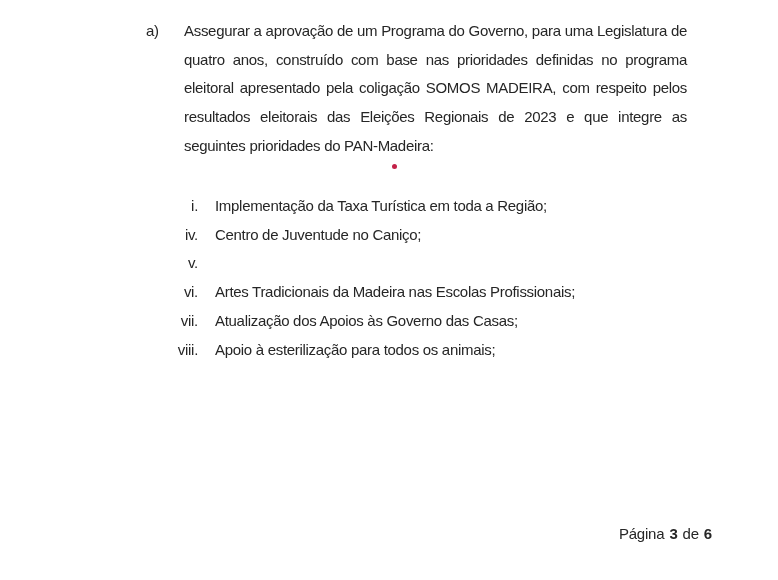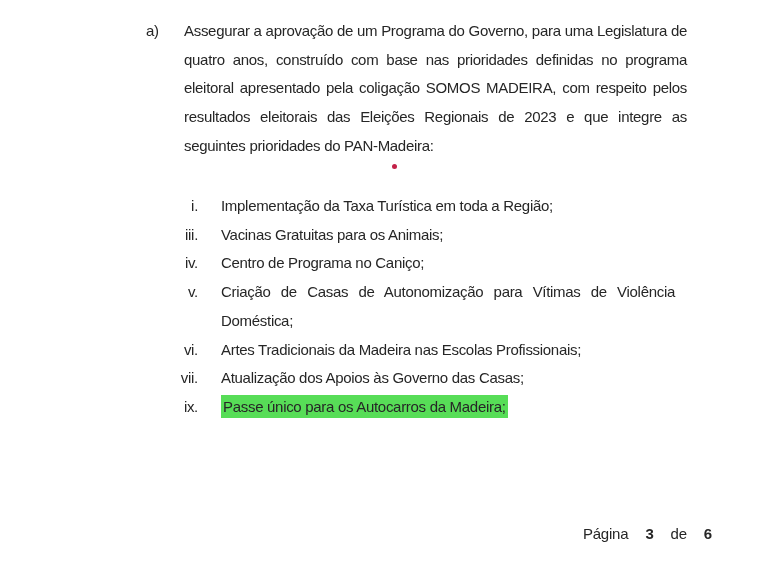--- a/index.html
+++ b/index.html
@@ -26,26 +26,26 @@
     position: absolute; left: 392px; top: 164px;
     width: 5px; height: 5px; border-radius: 50%;
     background: #c32148;
   }
   .roman-list {
     position: absolute; left: 150px; top: 192px; width: 525px;
     font-size: 15px; line-height: 28.7px; letter-spacing: -0.3px;
   }
   .list-row { display: flex; align-items: flex-start; }
   .numeral { flex: 0 0 48px; width: 48px; text-align: right; }
-  .item-text { margin-left: 23px; width: 460px; text-align: justify; }
+  .item-text { margin-left: 17px; width: 460px; text-align: justify; }
   .highlight { background: #57dd57; padding: 3px 2px; }
   .footer {
     position: absolute; right: 66px; top: 525px;
     font-size: 15px; line-height: 17px; letter-spacing: -0.2px;
-    display: flex; gap: 17px;
+    display: flex; gap: 5px;
   }
   .footer b { font-weight: 700; }
 </style>
 </head>
 <body>
 
 <div class="page" style="color: rgb(38, 38, 38);">
 
   <div class="para-block">
     <span class="marker">a)</span>
@@ -56,62 +56,53 @@
 
   <div class="roman-list" id="roman-list">
     <div class="list-row">
       <span class="numeral">i.</span>
       <div class="item-text">
         <span class="item-text-inner">Implementação da Taxa Turística em toda a Região;</span>
       </div>
     </div>
 
 
-    <div class="list-row">
-      <span class="numeral">iii.</span>
-      <div class="item-text">
-        <span class="item-text-inner">Vacinas Gratuitas para os Animais;</span>
-      </div>
-    </div>
 
     <div class="list-row">
       <span class="numeral">iv.</span>
       <div class="item-text">
-        <span class="item-text-inner">Centro de Programa no Caniço;</span>
+        <span class="item-text-inner">Centro de Juventude no Caniço;</span>
       </div>
     </div>
 
     <div class="list-row">
       <span class="numeral">v.</span>
-      <div class="item-text">
-        <span class="item-text-inner">Criação de Casas de Autonomização para Vítimas de Violência Doméstica;</span>
-      </div>
     </div>
 
     <div class="list-row">
       <span class="numeral">vi.</span>
       <div class="item-text">
         <span class="item-text-inner">Artes Tradicionais da Madeira nas Escolas Profissionais;</span>
       </div>
     </div>
 
     <div class="list-row">
       <span class="numeral">vii.</span>
       <div class="item-text">
         <span class="item-text-inner">Atualização dos Apoios às Governo das Casas;</span>
       </div>
     </div>
 
-
     <div class="list-row">
-      <span class="numeral">ix.</span>
+      <span class="numeral">viii.</span>
       <div class="item-text">
-        <span class="item-text-inner highlight" style="background-color: rgb(87, 221, 87);">Passe único para os Autocarros da Madeira;</span>
+        <span class="item-text-inner">Apoio à esterilização para todos os animais;</span>
       </div>
     </div>
+
   </div>
 
   <div class="footer">
     <span>Página</span>
     <b>3</b>
     <span>de</span>
     <b>6</b>
   </div>
 
 </div>

